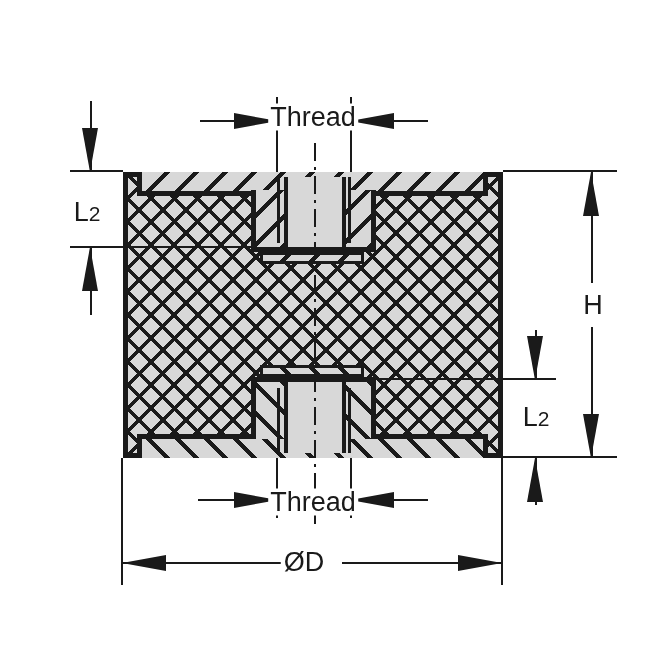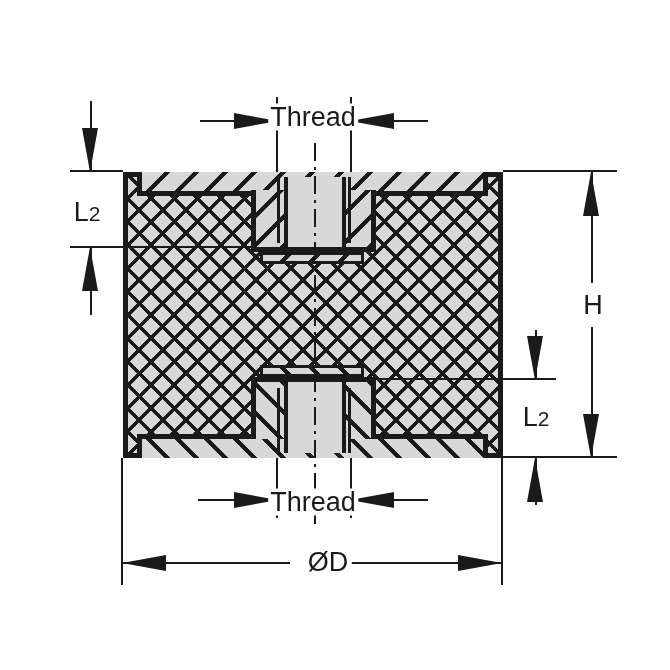--- a/index.html
+++ b/index.html
@@ -107,15 +107,15 @@
   <div class="tl" style="left:351px;top:499px;width:77px;height:2px;"></div>
   <div class="ah" style="left:350px;top:492px;width:44px;height:16px;clip-path:polygon(0 50%,100% 0,100% 100%);"></div>
   <div class="lbl" style="left:313px;top:502px;background:var(--bg);padding:0 2px;">Thread</div>
 
   <div class="tl" style="left:121px;top:458px;width:2px;height:127px;"></div>
   <div class="tl" style="left:501px;top:458px;width:2px;height:127px;"></div>
   <div class="tl" style="left:122px;top:562px;width:168px;height:2px;"></div>
   <div class="tl" style="left:342px;top:562px;width:160px;height:2px;"></div>
   <div class="ah" style="left:122px;top:555px;width:44px;height:16px;clip-path:polygon(0 50%,100% 0,100% 100%);"></div>
   <div class="ah" style="left:458px;top:555px;width:44px;height:16px;clip-path:polygon(100% 50%,0 0,0 100%);"></div>
-  <div class="lbl" style="left:328px;top:562px;background:var(--bg);padding:0 3px;">ØD</div>
+  <div class="lbl" style="left:304px;top:562px;background:var(--bg);padding:0 3px;">ØD</div>
 
 </div>
 
 </body></html>

